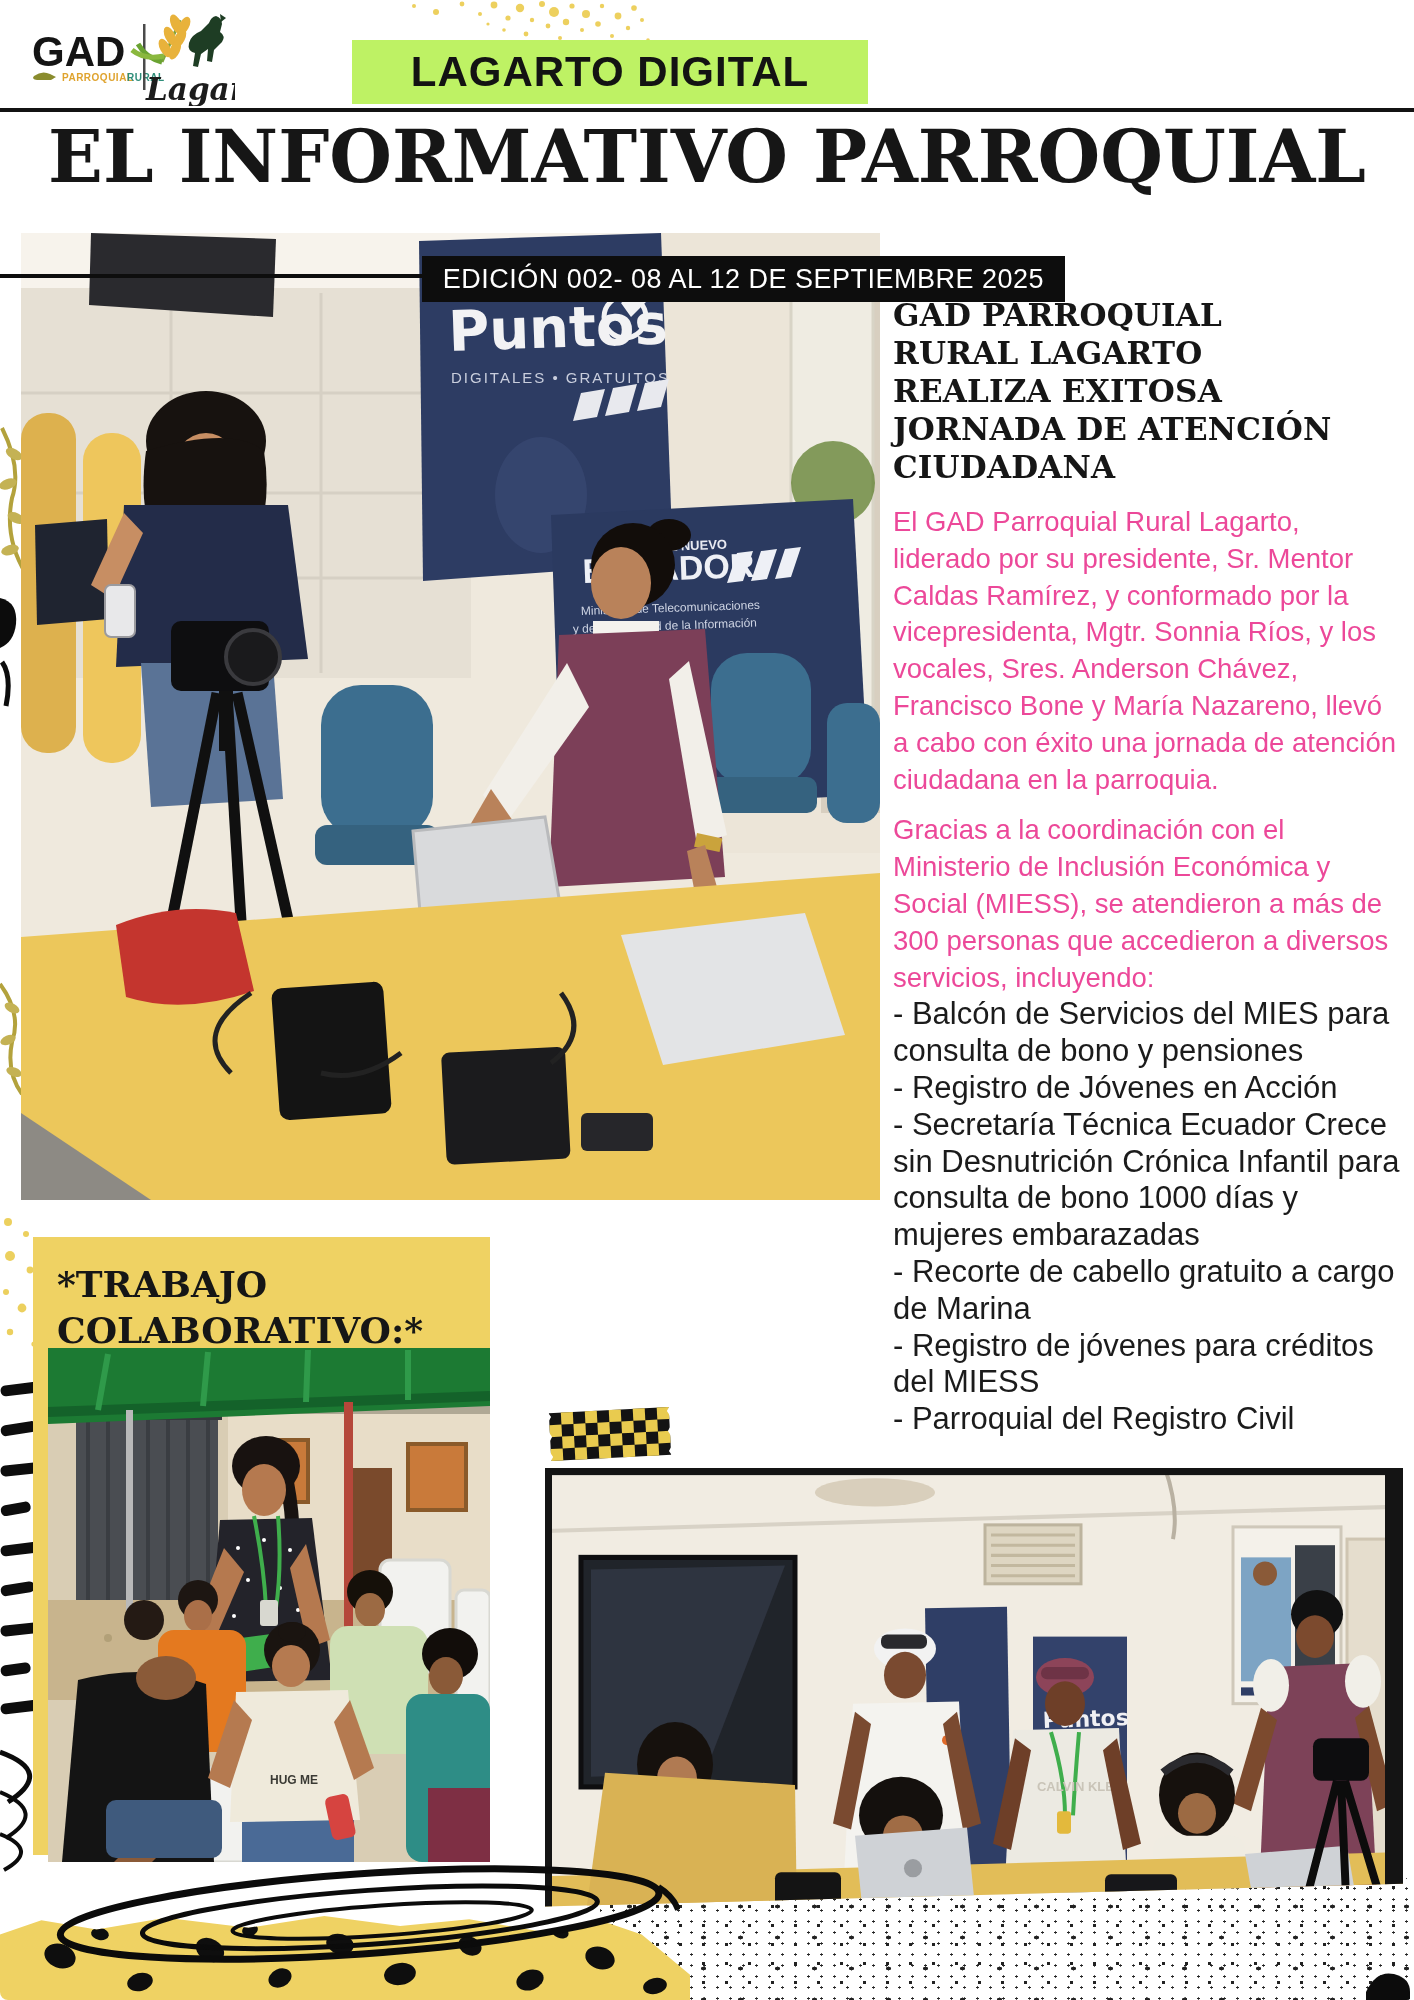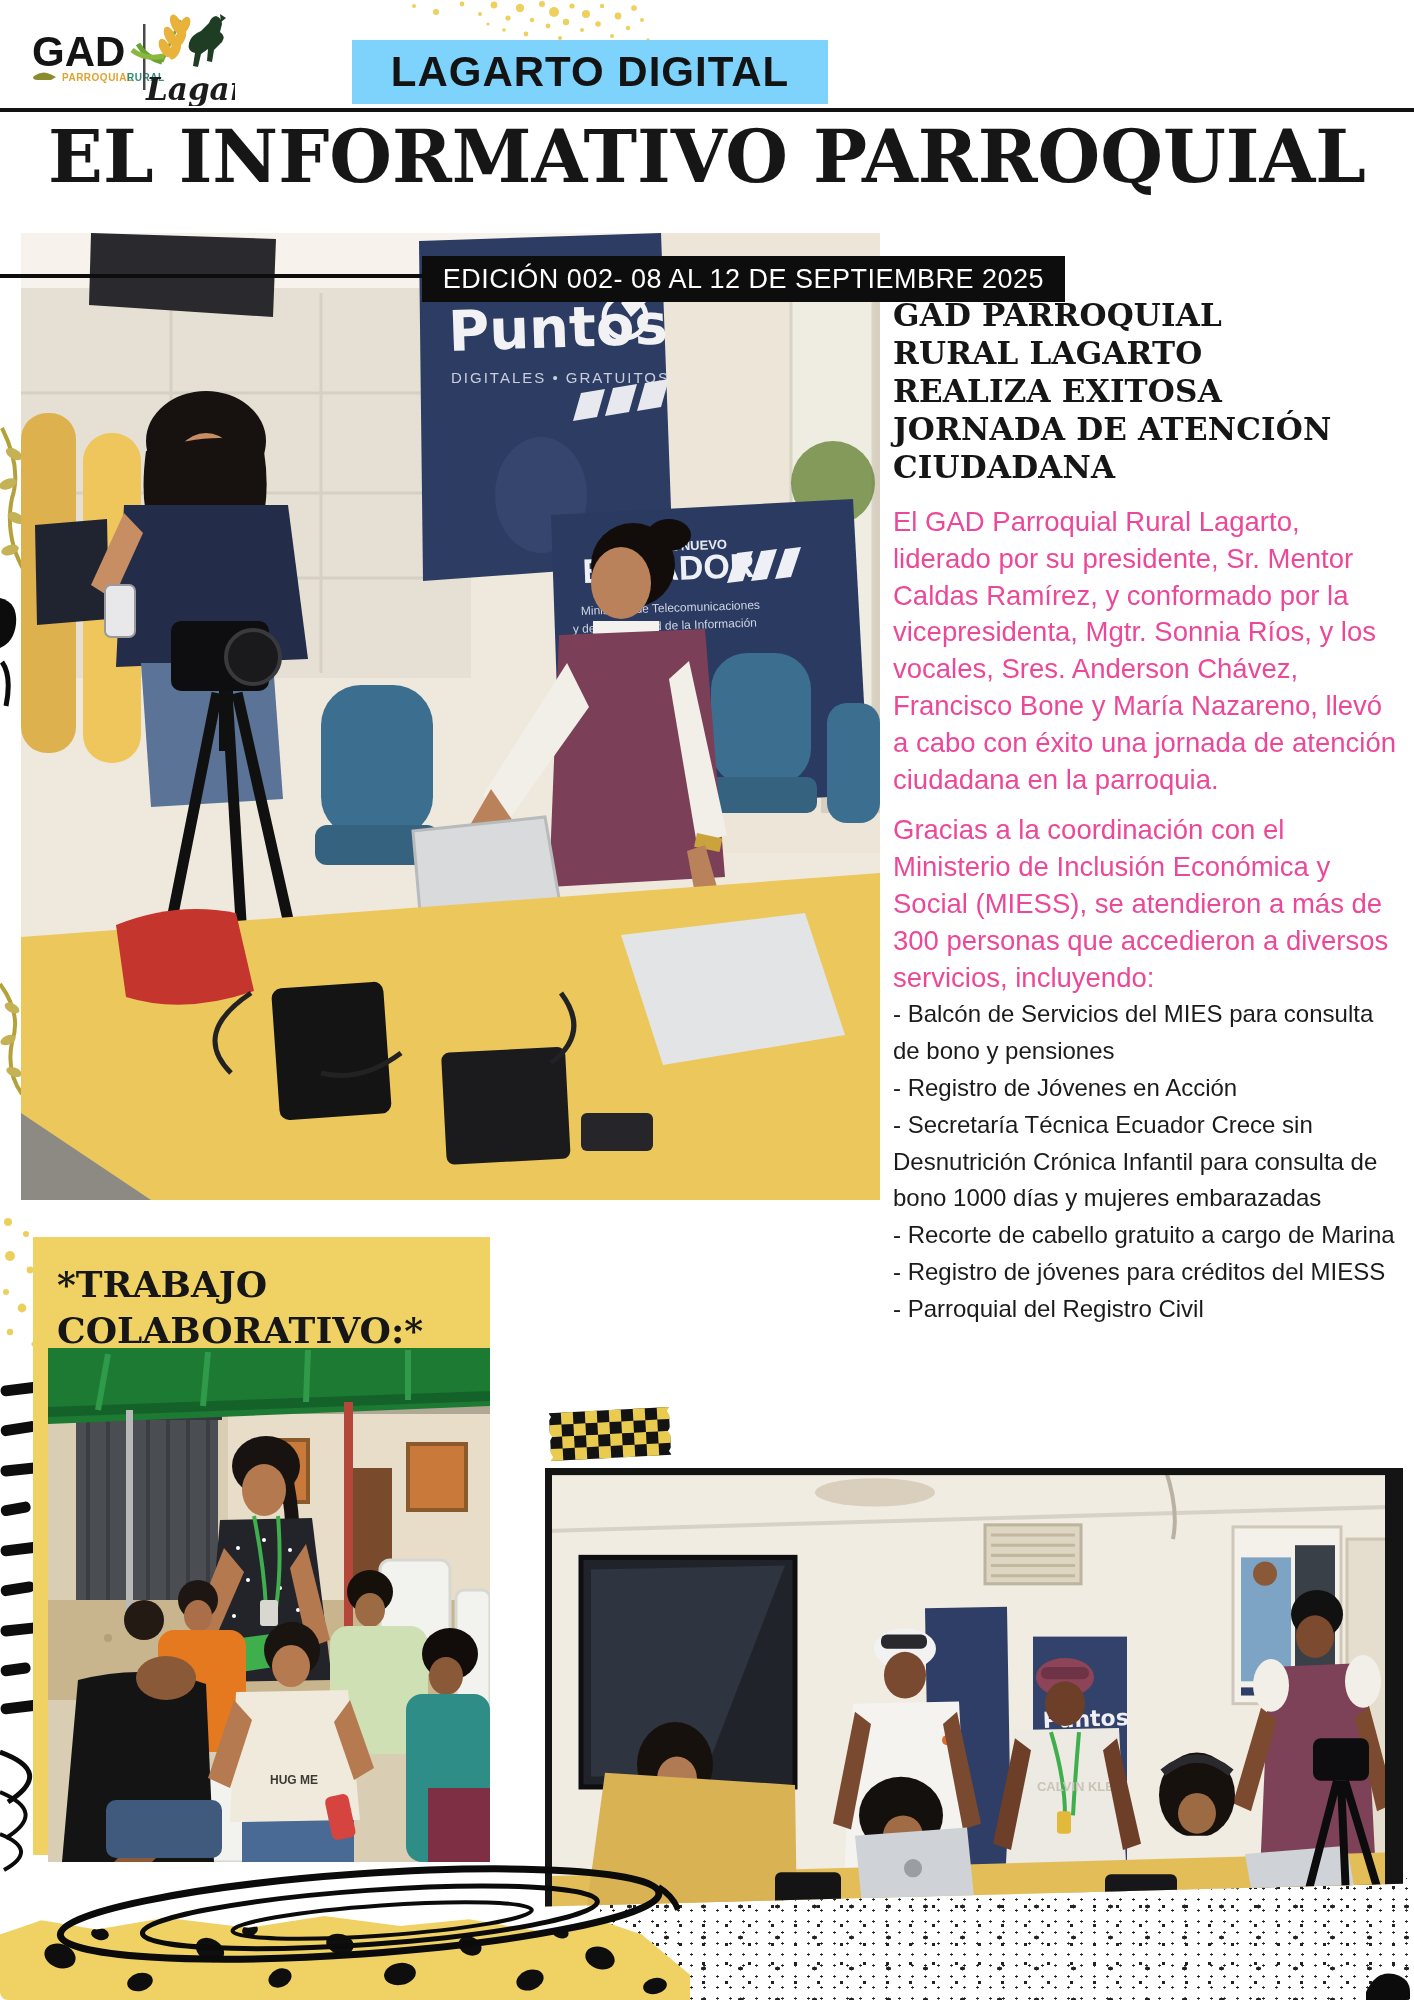--- a/index.html
+++ b/index.html
@@ -3,21 +3,21 @@
 <meta charset="utf-8">
 <style>
   html,body{margin:0;padding:0;background:#ffffff;}
   .page{position:relative;width:1414px;height:2000px;background:#ffffff;overflow:hidden;
         font-family:"Liberation Sans",sans-serif;color:#141414;border-radius:8px;}
   .abs{position:absolute;}
 
   
   .rule-top{top:108px;left:0;width:1414px;height:4px;background:#131313;z-index:1;}
   .logo{top:10px;left:30px;width:205px;height:96px;z-index:2;}
-  .badge{top:40px;left:352px;width:476px;height:64px;background:#7dd3fc;z-index:2;
+  .badge{top:40px;left:352px;width:516px;height:64px;background:#bef264;z-index:2;
          display:flex;align-items:center;justify-content:center;
          font-size:42px;font-weight:bold;letter-spacing:1px;color:#131313;}
   .title{top:114px;left:0;width:1414px;text-align:center;z-index:2;
          font-family:"DejaVu Serif","Liberation Serif",serif;font-weight:bold;
          font-size:72px;letter-spacing:0px;color:#161616;white-space:nowrap;}
   .edition-rule{top:274px;left:0;width:422px;height:4px;background:#0d0d0d;z-index:4;}
   .edition{top:256px;left:422px;width:643px;height:46px;background:#0d0d0d;color:#ffffff;z-index:4;
            display:flex;align-items:center;justify-content:center;
            font-size:27px;letter-spacing:.5px;white-space:nowrap;}
 
@@ -27,21 +27,21 @@
   .photo-bottom{top:1468px;left:545px;width:858px;height:452px;z-index:3;
                 clip-path:polygon(0 0,100% 0,100% 92%,0 97%);}
   .photo-main svg,.photo-collab svg,.photo-bottom svg{display:block;width:100%;height:100%;}
 
   
   .article{top:296px;left:893px;width:512px;z-index:2;}
   .article h2{margin:0 0 18px 0;width:445px;
               font-family:"DejaVu Serif","Liberation Serif",serif;font-weight:bold;
               font-size:31px;line-height:38px;letter-spacing:.2px;color:#161616;}
   .article p{margin:0 0 14px 0;font-size:27.5px;line-height:36.8px;color:#ec4899;}
-  .article .svc{font-size:24px;line-height:36.8px;color:#1b1b1b;}
+  .article .svc{font-size:31px;line-height:36.8px;color:#1b1b1b;}
 
   
   .collab-box{top:1237px;left:33px;width:457px;height:618px;background:#EFD263;z-index:2;}
   .collab-box .label{padding:24px 0 0 24px;width:410px;
               font-family:"DejaVu Serif","Liberation Serif",serif;font-weight:bold;
               font-size:36px;line-height:46px;color:#161616;}
 
   
   .splatter-top{top:0;left:396px;width:260px;height:58px;z-index:0;}
   .doodle-olive-1{top:418px;left:0;width:36px;height:160px;z-index:0;}

